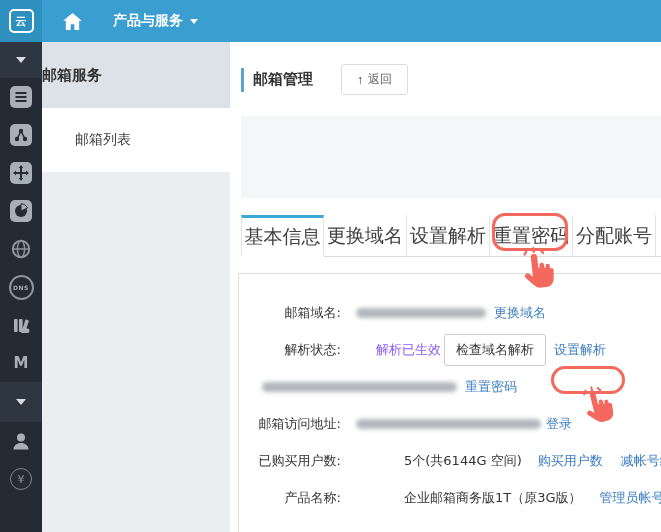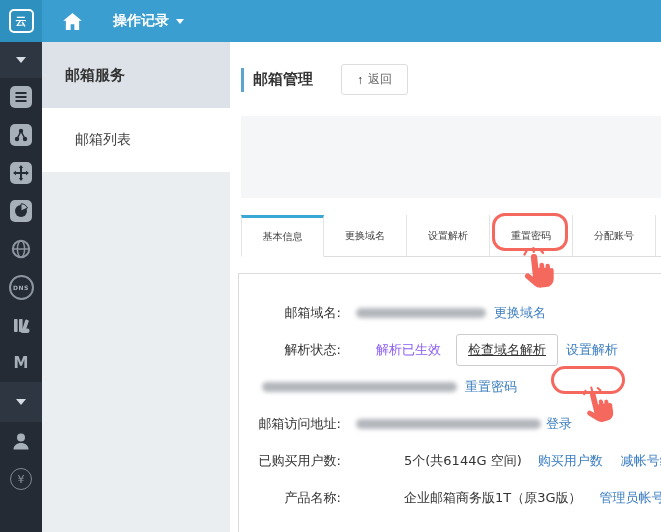--- a/index.html
+++ b/index.html
@@ -19,48 +19,48 @@
   .rail-sec.lower{height:40px;}
   .rail-ic{height:38px;display:flex;align-items:center;justify-content:center;cursor:pointer;}
   .rail-caret{width:0;height:0;border-left:5px solid transparent;border-right:5px solid transparent;border-top:6px solid #d6dbe1;}
   .m-glyph{color:#a7afb9;font-size:15px;font-weight:900;letter-spacing:0;}
   .dns-circle{width:21px;height:21px;border:2px solid #8d95a0;border-radius:50%;display:flex;align-items:center;justify-content:center;}
   .dns-txt{font-size:6px;font-weight:bold;color:#a7afb9;letter-spacing:.5px;}
   .yen-circle{width:20px;height:20px;border:1.5px solid #7f8793;border-radius:50%;display:flex;align-items:center;justify-content:center;}
   .yen-txt{font-size:11px;color:#8d95a0;line-height:1;}
   
   .sidebar{position:absolute;top:42px;left:42px;width:188px;height:490px;background:#eaeef1;z-index:4;}
-  .sb-head{height:66px;background:#dde2e8;display:flex;align-items:center;padding-left:23px;font-size:15px;font-weight:bold;color:#333;}
+  .sb-head{height:66px;background:#dde2e8;display:flex;align-items:center;font-size:15px;font-weight:bold;color:#333;}
   .sb-item{height:64px;display:flex;align-items:center;padding-left:33px;font-size:14px;color:#3e3e3e;cursor:pointer;}
   .sb-item.active{background:#fff;}
   
   .main{position:absolute;top:42px;left:230px;width:431px;height:490px;background:#fff;}
   .page-head{position:absolute;top:22px;left:11px;display:flex;align-items:center;}
   .title-bar{width:3px;height:24px;background:#5ba4d0;margin-right:9px;}
   .page-title{font-size:15px;font-weight:bold;color:#333;}
   .back-btn{margin-left:28px;display:flex;align-items:center;gap:5px;border:1px solid #ddd;border-radius:3px;background:#fff;
             padding:6px 15px;font-size:12px;color:#666;cursor:pointer;}
   .back-arrow{color:#222;font-weight:900;font-size:12px;line-height:1;}
   .band{position:absolute;left:11px;right:-2px;top:74px;height:82px;background:#f4f6f7;}
   
   .tabs{position:absolute;left:11px;right:-2px;top:173px;height:42px;display:flex;align-items:stretch;border-bottom:1px solid #ddd;box-sizing:border-box;}
-  .tab{width:83px;box-sizing:border-box;display:flex;align-items:center;justify-content:center;font-size:10px;color:#404040;
+  .tab{width:83px;box-sizing:border-box;display:flex;align-items:center;justify-content:center;font-size:19px;color:#404040;
        background:#fff;border-right:1px solid #e3e3e3;cursor:pointer;}
   .tab.active{border-top:3px solid #3aa7d4;border-left:1px solid #e3e3e3;margin-bottom:-1px;border-bottom:1px solid #fff;font-weight:normal;}
   
   .panel{position:absolute;left:8px;top:231px;width:700px;height:400px;border:1px solid #dcdcdc;background:#fff;box-sizing:border-box;padding:20px 0 0 8px;}
   .frow{display:flex;align-items:center;height:37px;font-size:13px;}
   .flabel{width:94px;text-align:right;color:#333;flex-shrink:0;}
   .fval{margin-left:15px;display:flex;align-items:center;}
   .ind{margin-left:20px;}
   .smudge{height:10px;border-radius:5px;background:#b3b7bc;filter:blur(2px);}
   .sm-1{width:130px;}.sm-2{width:195px;}.sm-3{width:185px;}
   .lnk{color:#3b7dc0;text-decoration:none;font-size:13px;cursor:pointer;}
   .ok{color:#8b5cf6;font-size:13px;}
-  .chk-btn{margin-left:15px;border:1px solid #ccc;border-radius:3px;background:#fff;padding:6px 11px;font-size:13px;color:#333;cursor:pointer;text-decoration:underline;}
+  .chk-btn{margin-left:3px;border:1px solid #ccc;border-radius:3px;background:#fff;padding:6px 11px;font-size:13px;color:#333;cursor:pointer;}
   .gap8{margin-left:8px;}.gap5{margin-left:5px;}.gap18{margin-left:18px;}.gap4{margin-left:16px;}
   .val-txt{color:#333;font-size:13px;margin-left:48px;}
   
   .ann{position:absolute;z-index:9;pointer-events:none;}
   .ann-rect{left:492px;top:213px;width:76px;height:38px;border:3px solid #f4685e;border-radius:13px;box-sizing:border-box;}
   .ann-ellipse{left:551px;top:366px;width:74px;height:28px;border:3px solid #f4685e;border-radius:16px;box-sizing:border-box;}
   .hand1{left:520px;top:245px;width:40px;height:52px;transform:rotate(-6deg);}
   .hand2{left:582px;top:384px;width:36px;height:46px;transform:rotate(-14deg);}
 </style>
 </head>
@@ -69,21 +69,21 @@
 <div class="topbar">
   <div class="logo-tile">
     <div class="logo-badge">云</div>
   </div>
   <div class="home-btn">
     <svg width="19" height="17" viewBox="0 0 24 22">
       <path d="M12 0l12 10h-3.4v12h-6.2v-7.5h-4.8V22H3.4V10H0z" fill="#fff"></path>
     </svg>
   </div>
   <div class="nav-item">
-    <span>操作记录</span>
+    <span>产品与服务</span>
     <span class="caret-down"></span>
   </div>
 </div>
 
 <div class="rail">
   <div class="rail-sec">
     <span class="rail-caret"></span>
   </div>
   <div class="rail-ic">
     <svg width="22" height="22" viewBox="0 0 22 22">

